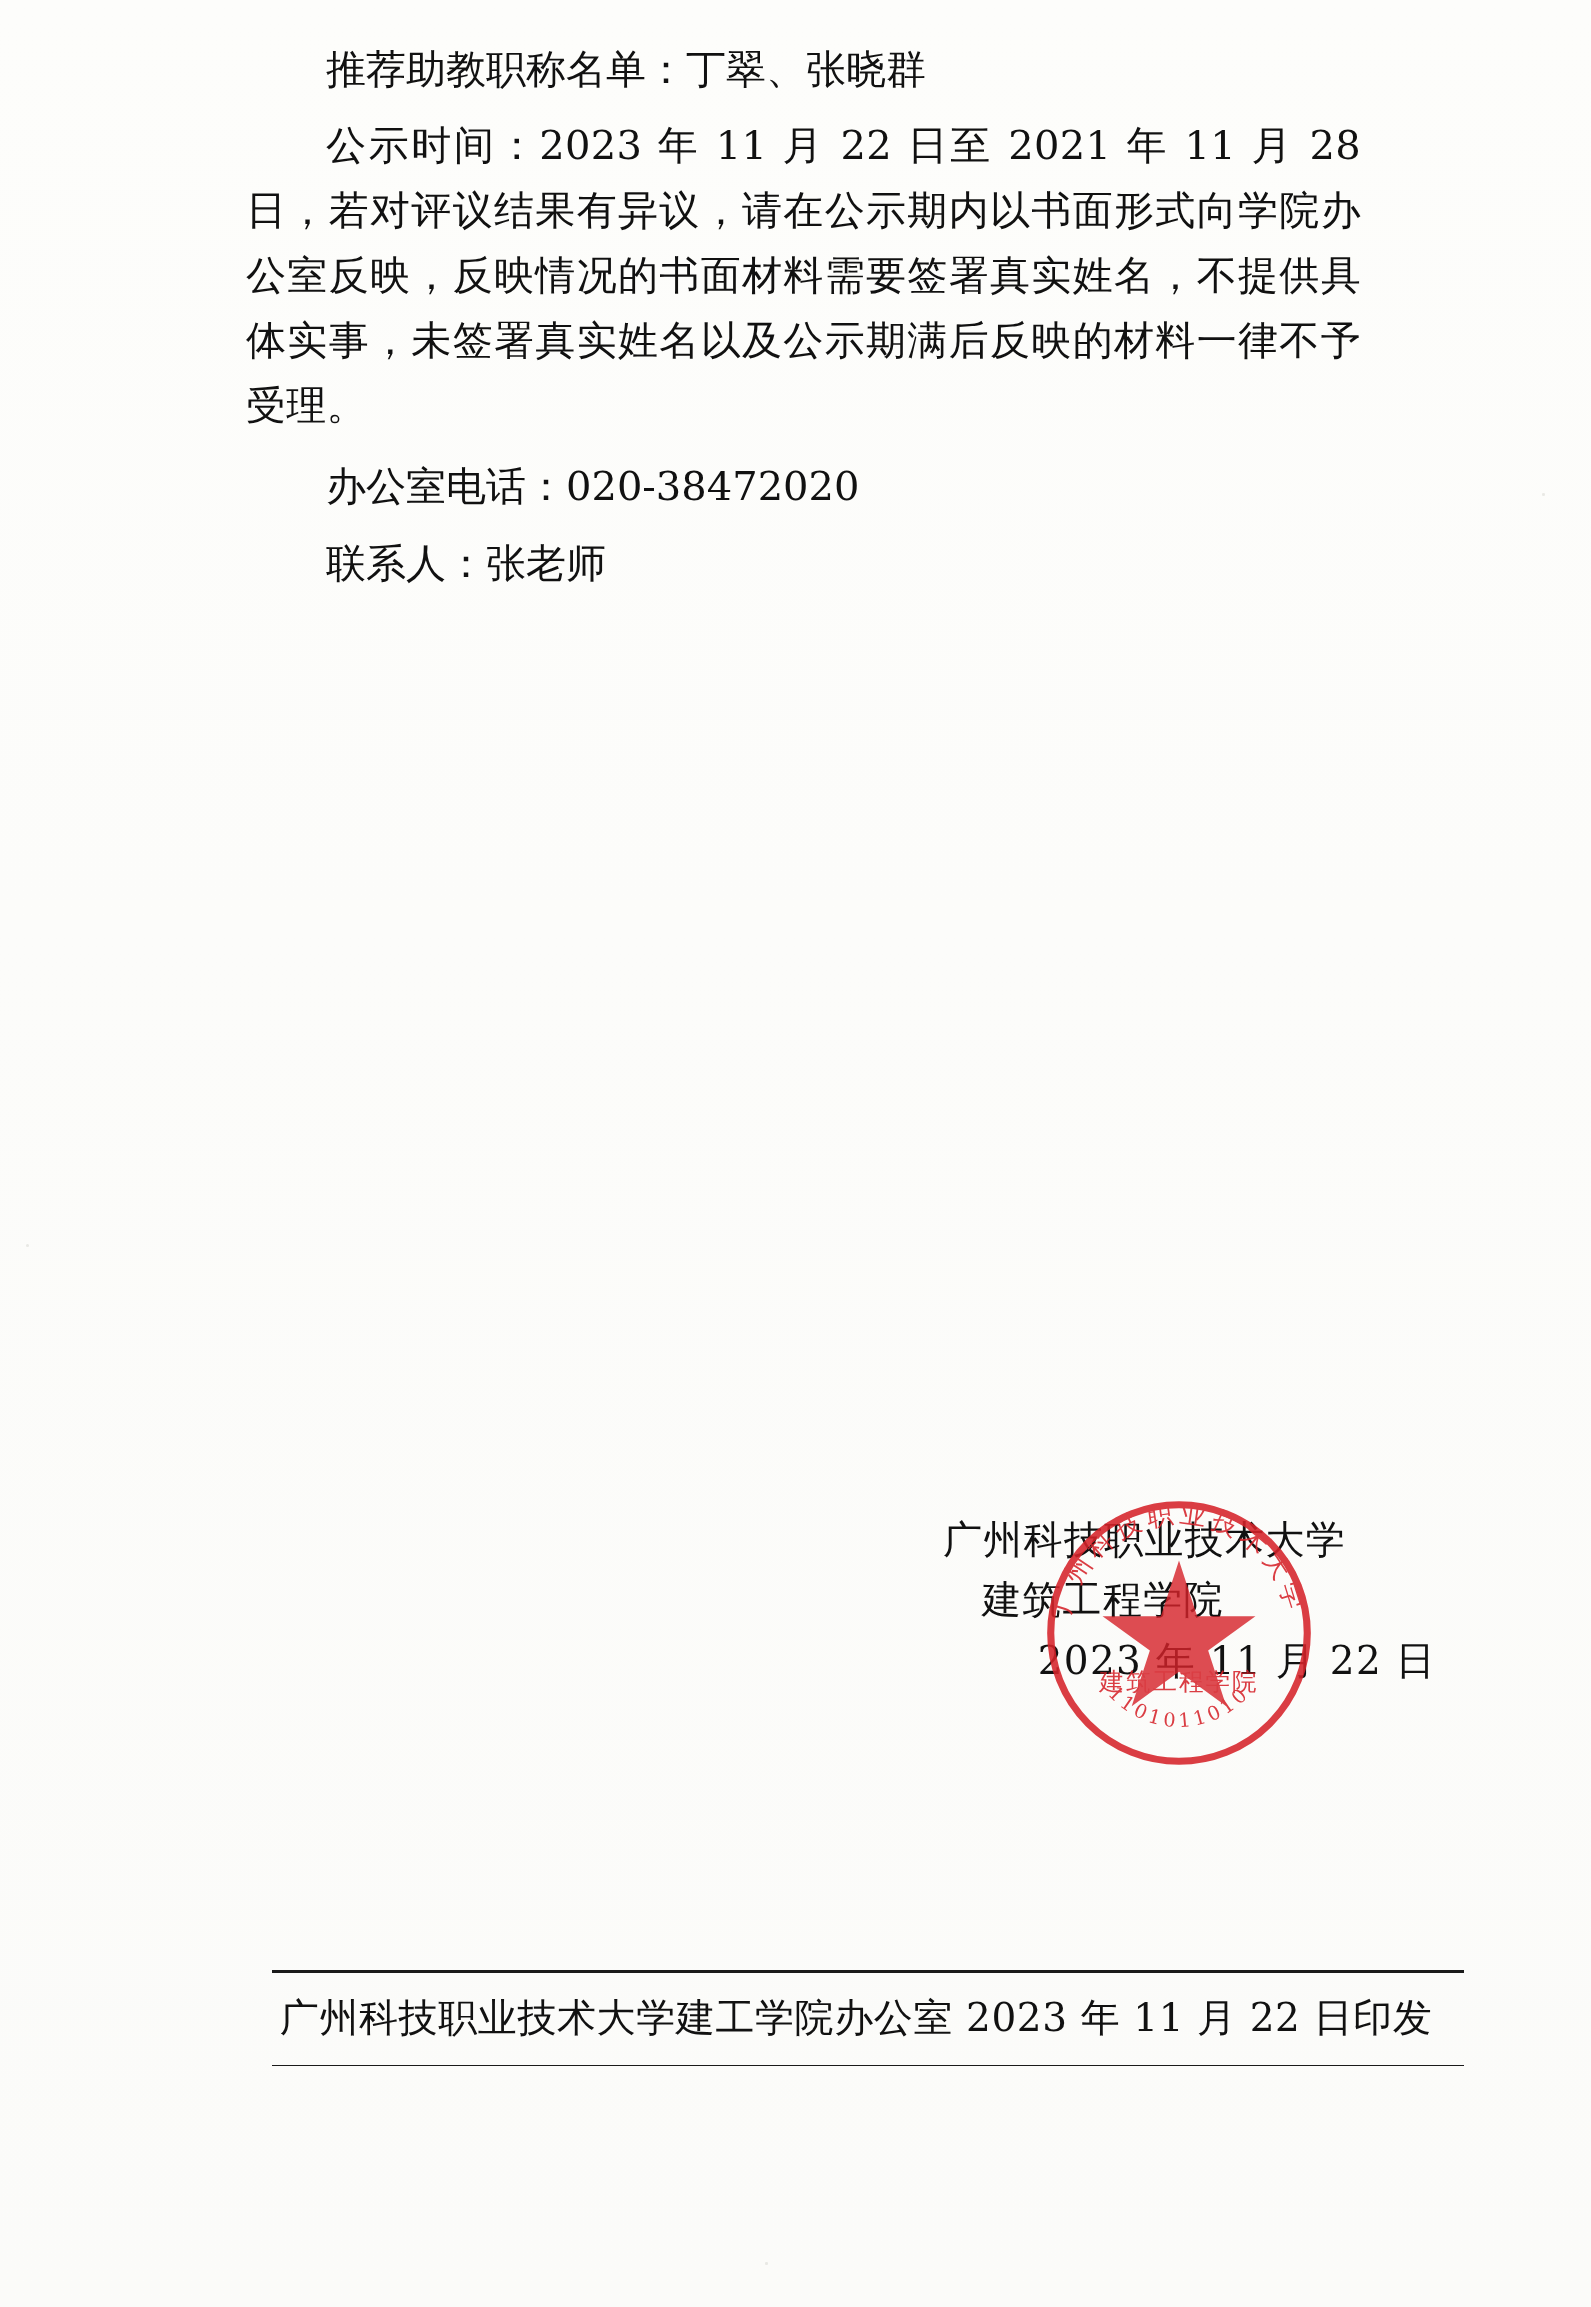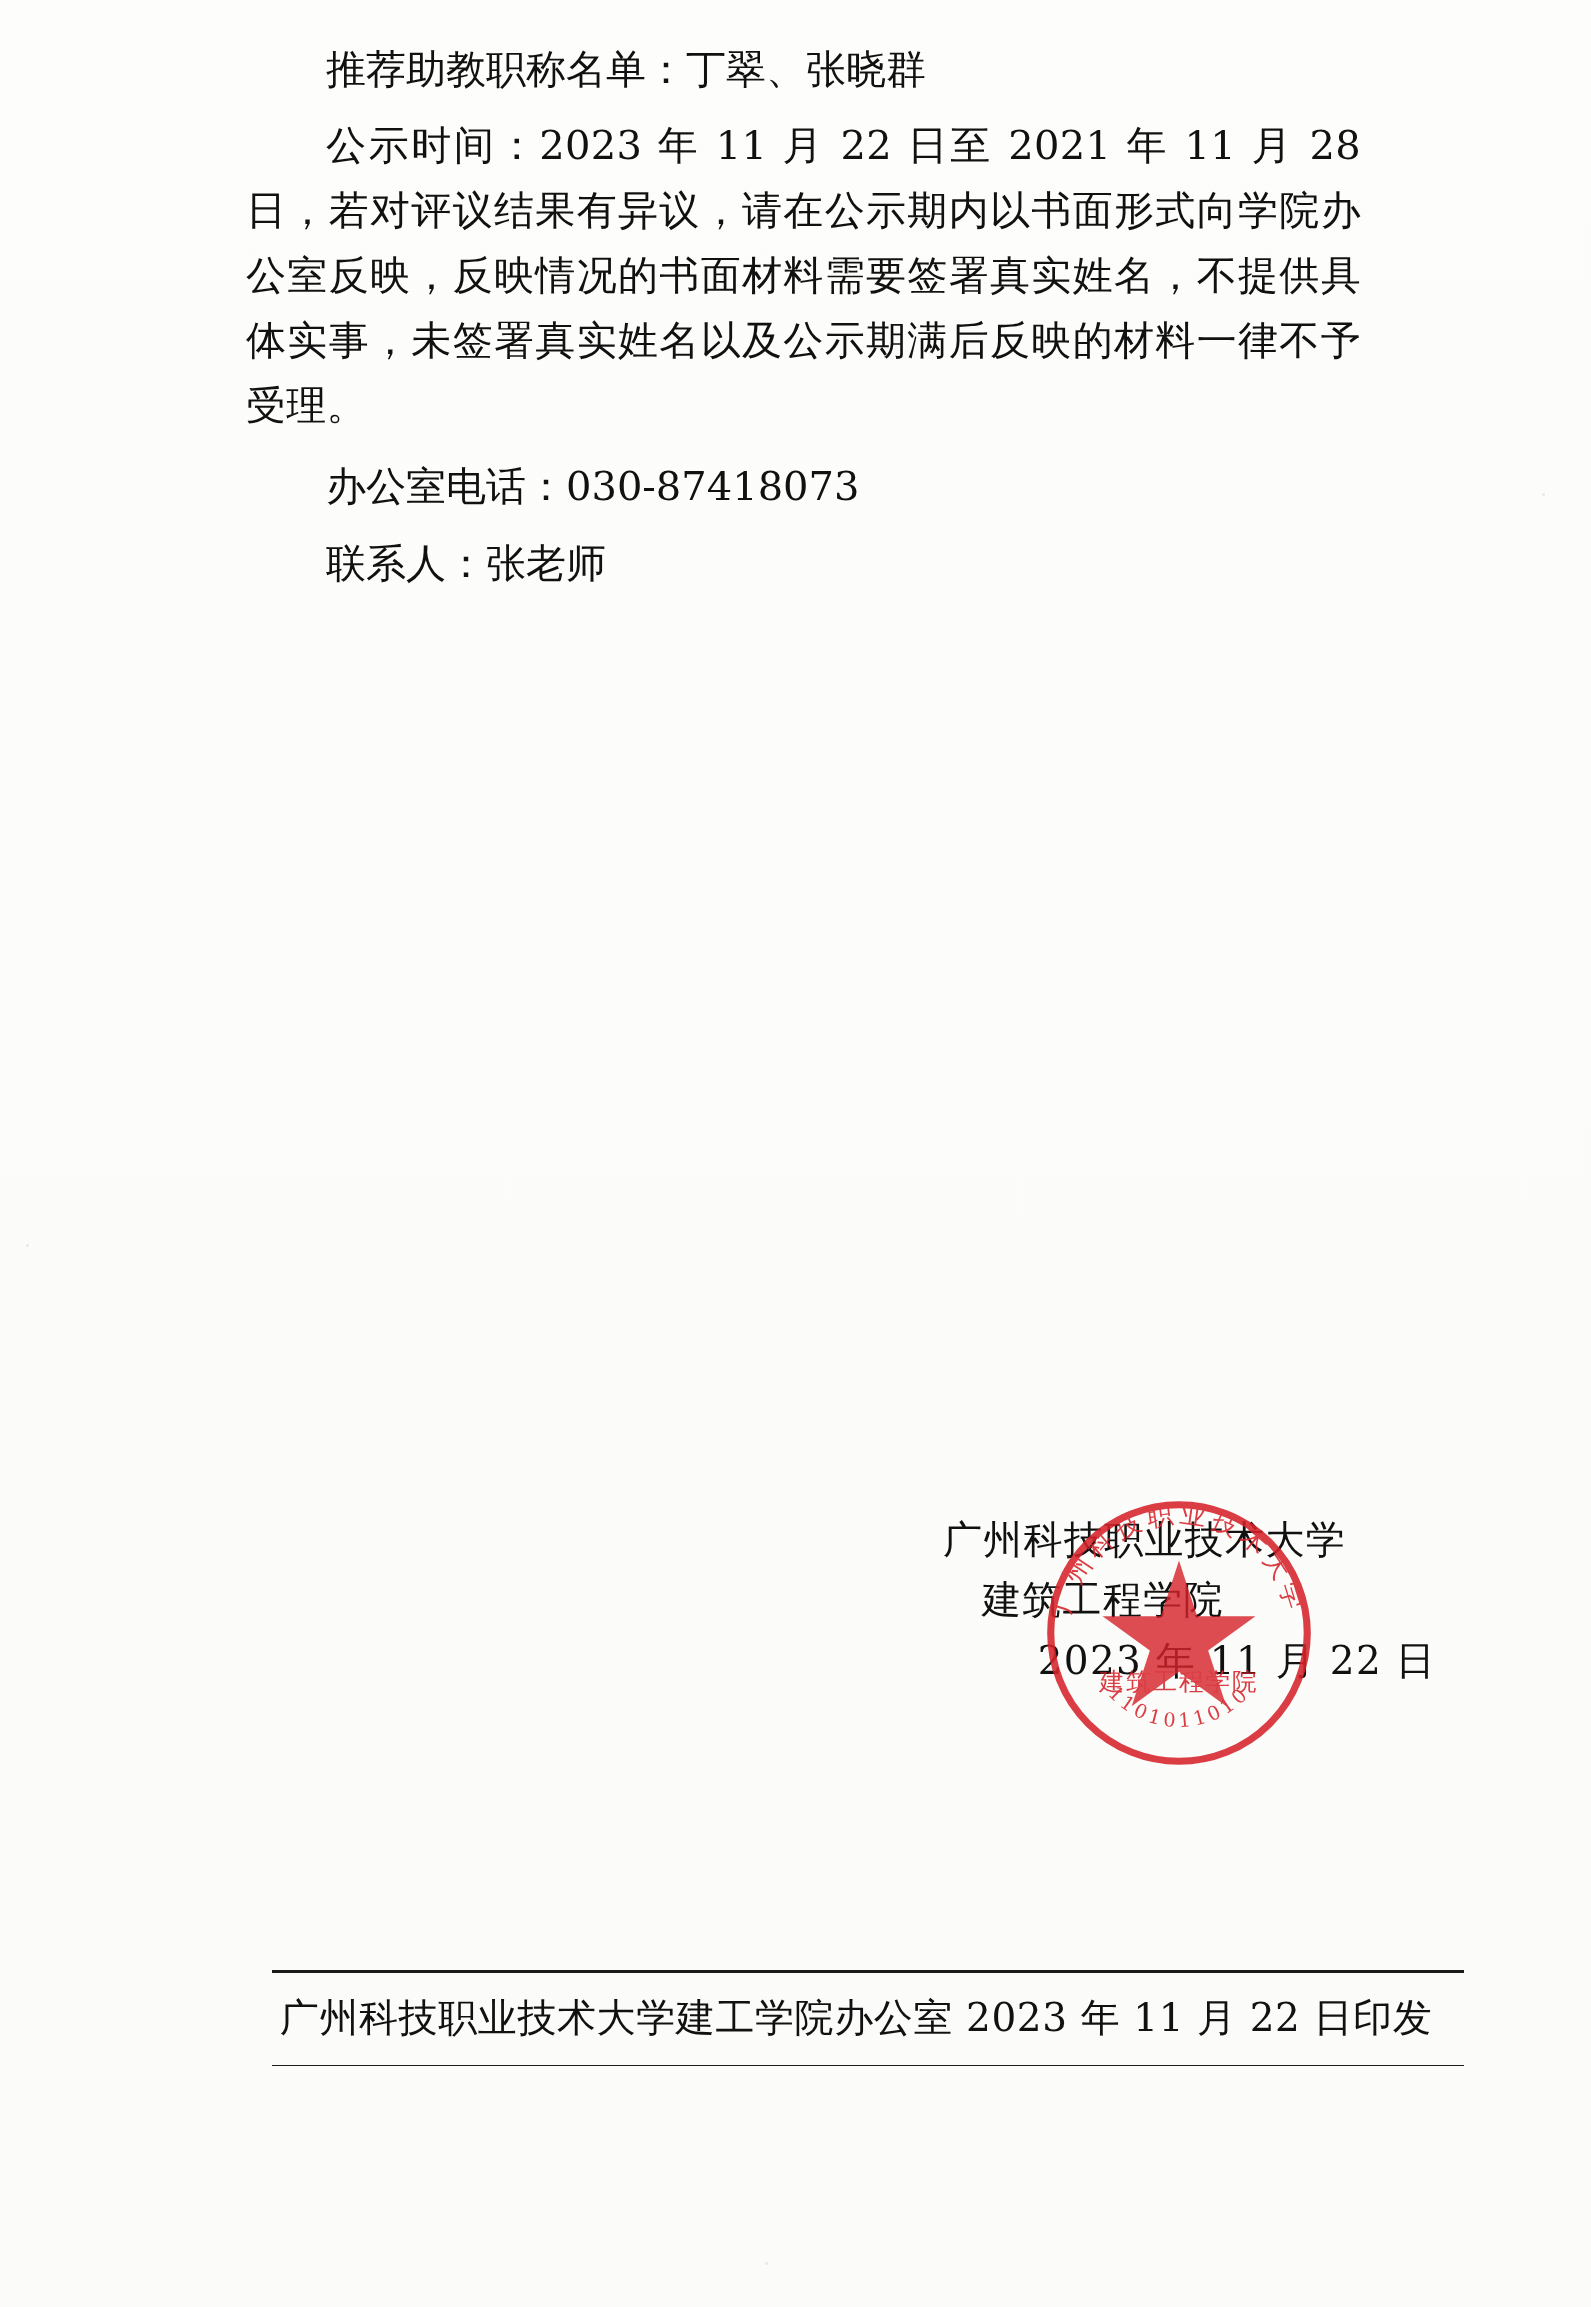--- a/index.html
+++ b/index.html
@@ -113,21 +113,21 @@
   }
 </style>
 </head>
 <body>
 
 <div class="page">
 
   <div class="content">
     <p class="line-simple">推荐助教职称名单：丁翠、张晓群</p>
     <p class="para">公示时间：2023 年 11 月 22 日至 2021 年 11 月 28 日，若对评议结果有异议，请在公示期内以书面形式向学院办公室反映，反映情况的书面材料需要签署真实姓名，不提供具体实事，未签署真实姓名以及公示期满后反映的材料一律不予受理。</p>
-    <p class="line-simple">办公室电话：030-87418073</p>
+    <p class="line-simple">办公室电话：020-38472020</p>
     <p class="line-simple">联系人：张老师</p>
   </div>
 
   <div class="signature">
     <div class="sig-line-1">广州科技职业技术大学</div>
     <div class="sig-line-2">建筑工程学院</div>
     <div class="sig-line-3">2023 年 11 月 22 日</div>
   </div>
 
   <div class="seal">

